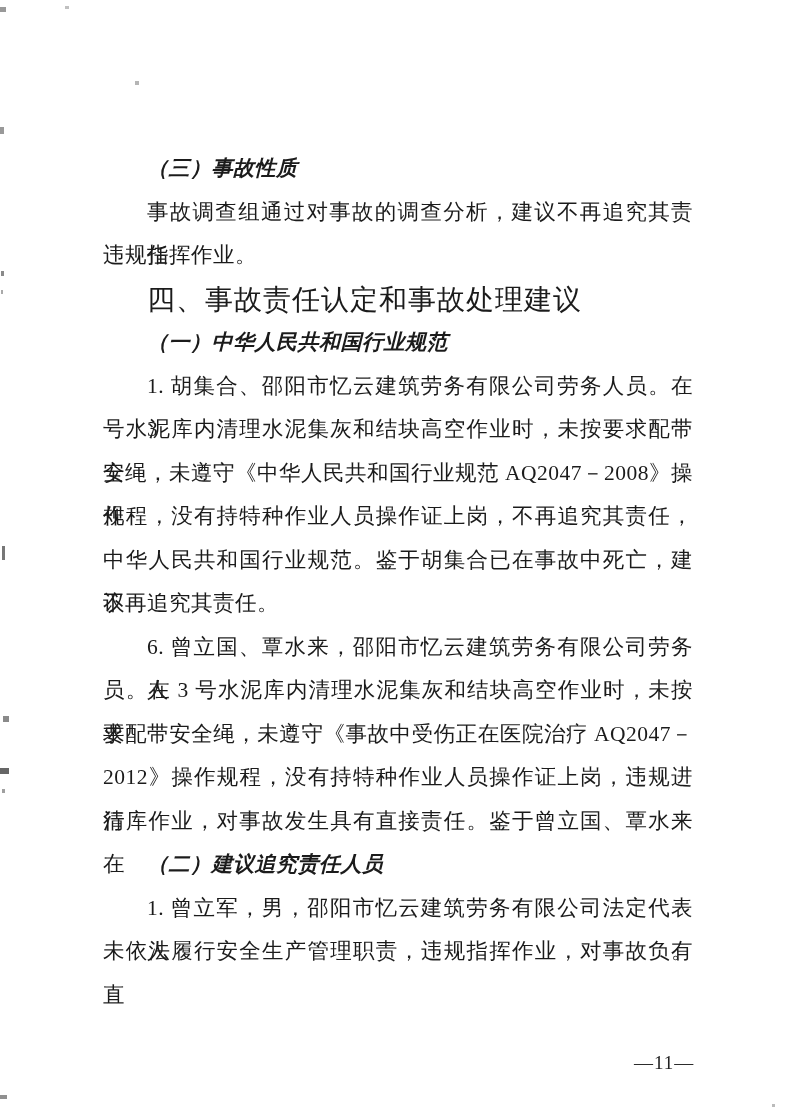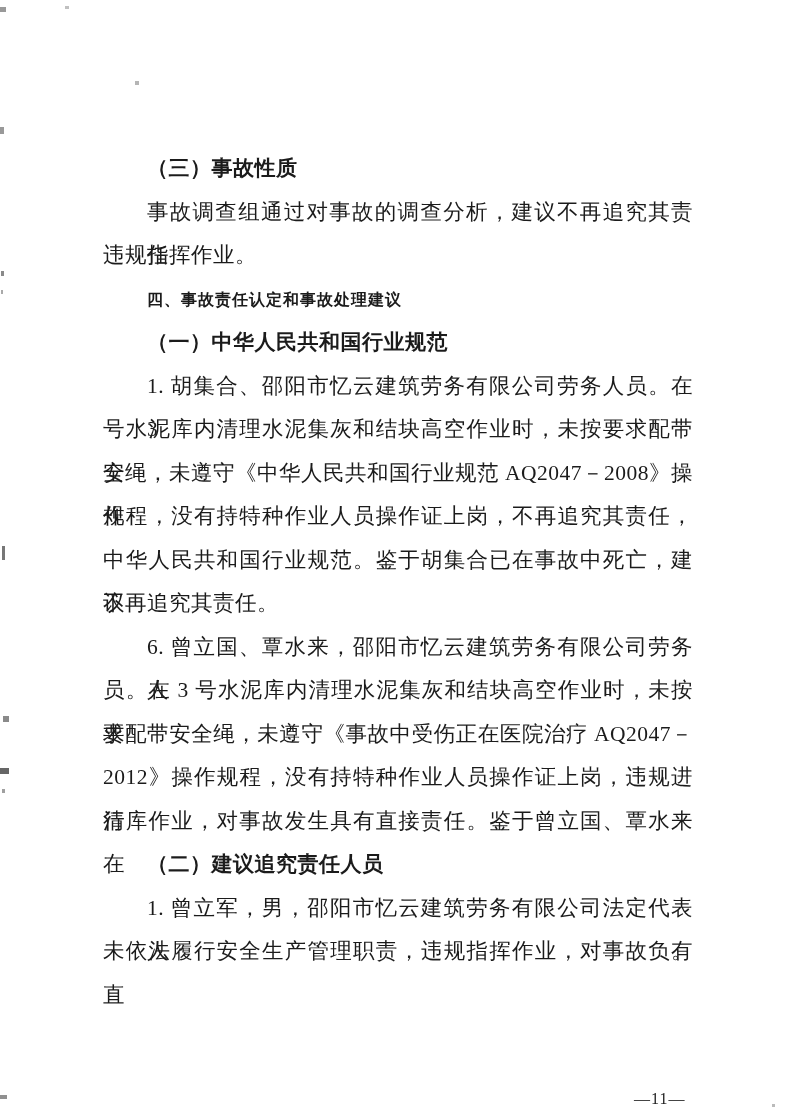--- a/index.html
+++ b/index.html
@@ -34,32 +34,33 @@
     text-align: justify;
     text-align-last: justify;
   }
   .indent {
     padding-left: 44px;
   }
   .kaiti {
     font-weight: bold;
     font-size: 21px;
     font-family: "Liberation Serif", "DejaVu Serif", serif;
+    font-style: italic;
   }
   .hei {
-    font-weight: bold;
-    font-size: 16px;
+    font-weight: normal;
+    font-size: 28px;
     font-family: "Liberation Sans", "DejaVu Sans", sans-serif;
     letter-spacing: 1px;
   }
   .page-number {
     position: absolute;
     left: 634px;
-    top: 1090px;
-    font-size: 16px;
+    top: 1052px;
+    font-size: 19px;
     letter-spacing: 1px;
     color: #222222;
     font-family: "Liberation Serif", "DejaVu Serif", serif;
   }
   
   .speck { position: absolute; background: #8a8a8a; }
   .s1  { left: 0px;   top: 7px;    width: 6px; height: 5px; background:#999; }
   .s2  { left: 65px;  top: 6px;    width: 4px; height: 3px; background:#c0c0c0; }
   .s3  { left: 135px; top: 81px;   width: 4px; height: 4px; background:#b5b5b5; }
   .s4  { left: 0px;   top: 127px;  width: 4px; height: 7px; background:#999; }

